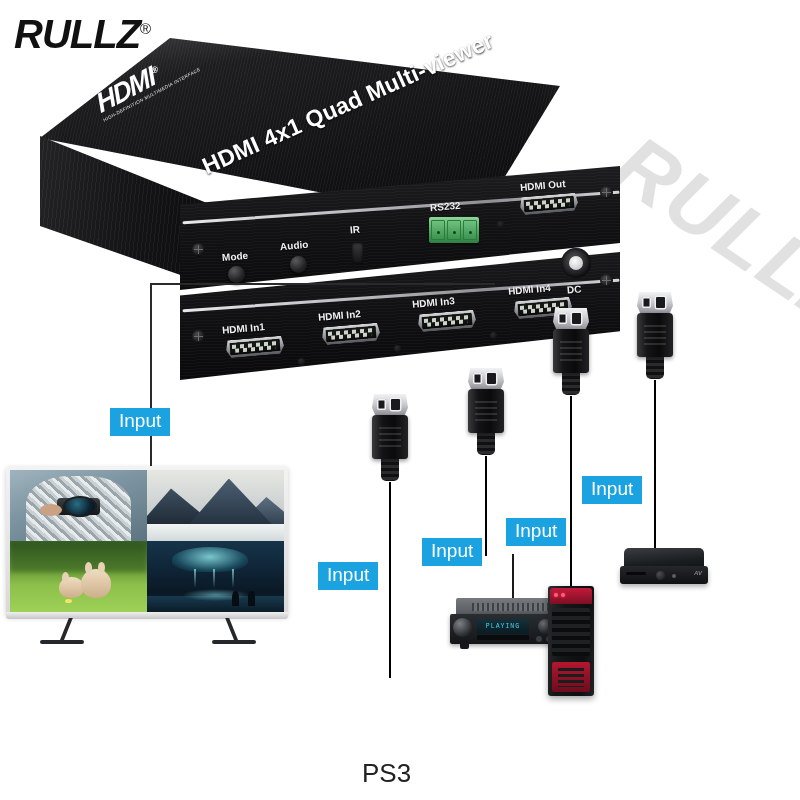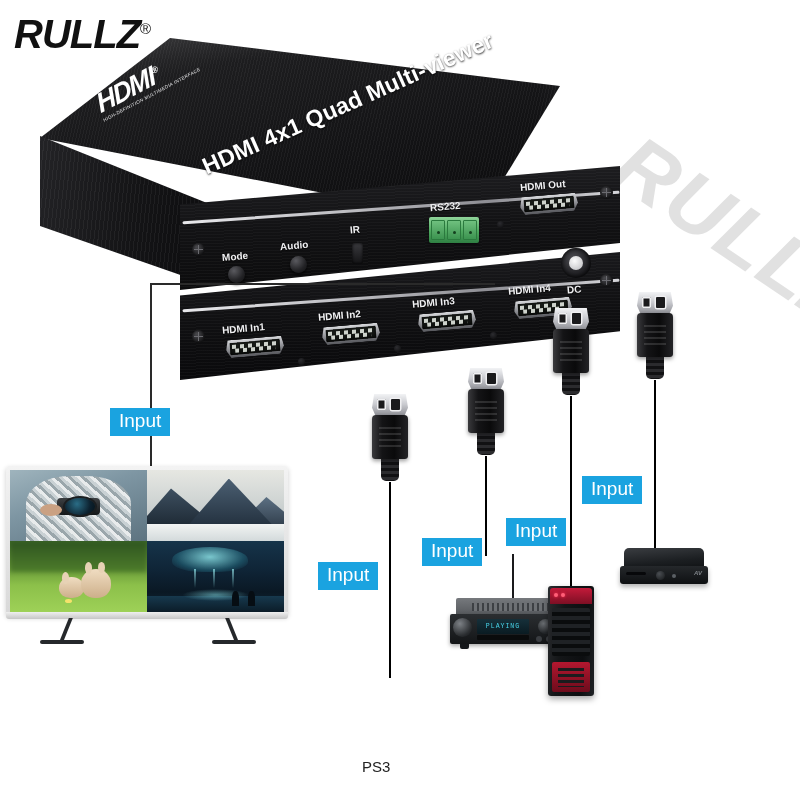--- a/index.html
+++ b/index.html
@@ -211,21 +211,21 @@
     background:linear-gradient(92deg,#2f3134 0%,#191b1e 30%,#0d0f11 72%,#1d2023 100%);
     box-shadow:0 3px 6px rgba(0,0,0,.35);}
   .ps .slab::after{content:"";position:absolute;left:0;top:38px;width:72px;height:1.5px;
     background:rgba(255,255,255,.16);}
   .ps .pslogo{position:absolute;left:26px;top:28px;color:#4c5156;font-size:14px;font-weight:bold;font-style:italic;}
   .ps .pad{position:absolute;left:48px;top:48px;width:56px;height:30px;border-radius:14px;
     background:linear-gradient(180deg,#303337,#111315);box-shadow:0 2px 4px rgba(0,0,0,.4);}
   .ps .pad::before,.ps .pad::after{content:"";position:absolute;top:6px;width:15px;height:15px;
     border-radius:50%;background:radial-gradient(circle at 38% 32%,#44484c,#15181a);}
   .ps .pad::before{left:5px;} .ps .pad::after{right:5px;}
-  .ps-label{position:absolute;left:362px;top:758px;color:#222;font-size:15px;}
+  .ps-label{position:absolute;left:362px;top:758px;color:#222;font-size:26px;}
 
   
   .av{position:absolute;left:450px;top:598px;width:126px;height:52px;}
   .av .top{position:absolute;left:6px;top:0;width:112px;height:18px;border-radius:2px 2px 0 0;
     background:linear-gradient(180deg,#76797d,#54575b);}
   .av .vent{position:absolute;left:16px;top:5px;width:78px;height:8px;
     background:repeating-linear-gradient(90deg,#3d4044 0 2px,#6d7074 2px 5px);}
   .av .main{position:absolute;left:0;top:16px;width:126px;height:30px;border-radius:2px;
     background:linear-gradient(180deg,#2b2e31,#131517);box-shadow:0 2px 4px rgba(0,0,0,.35);}
   .av .knob{position:absolute;left:3px;top:20px;width:19px;height:19px;border-radius:50%;

